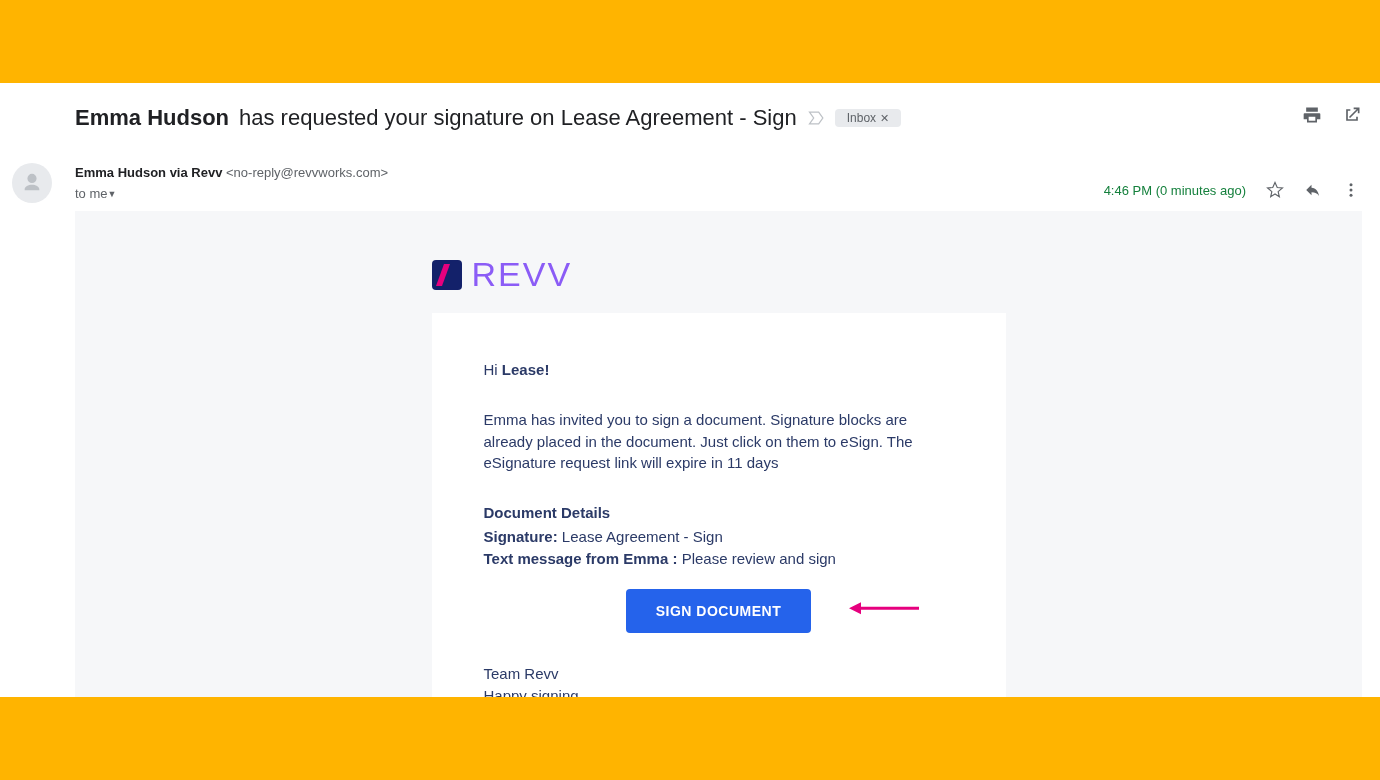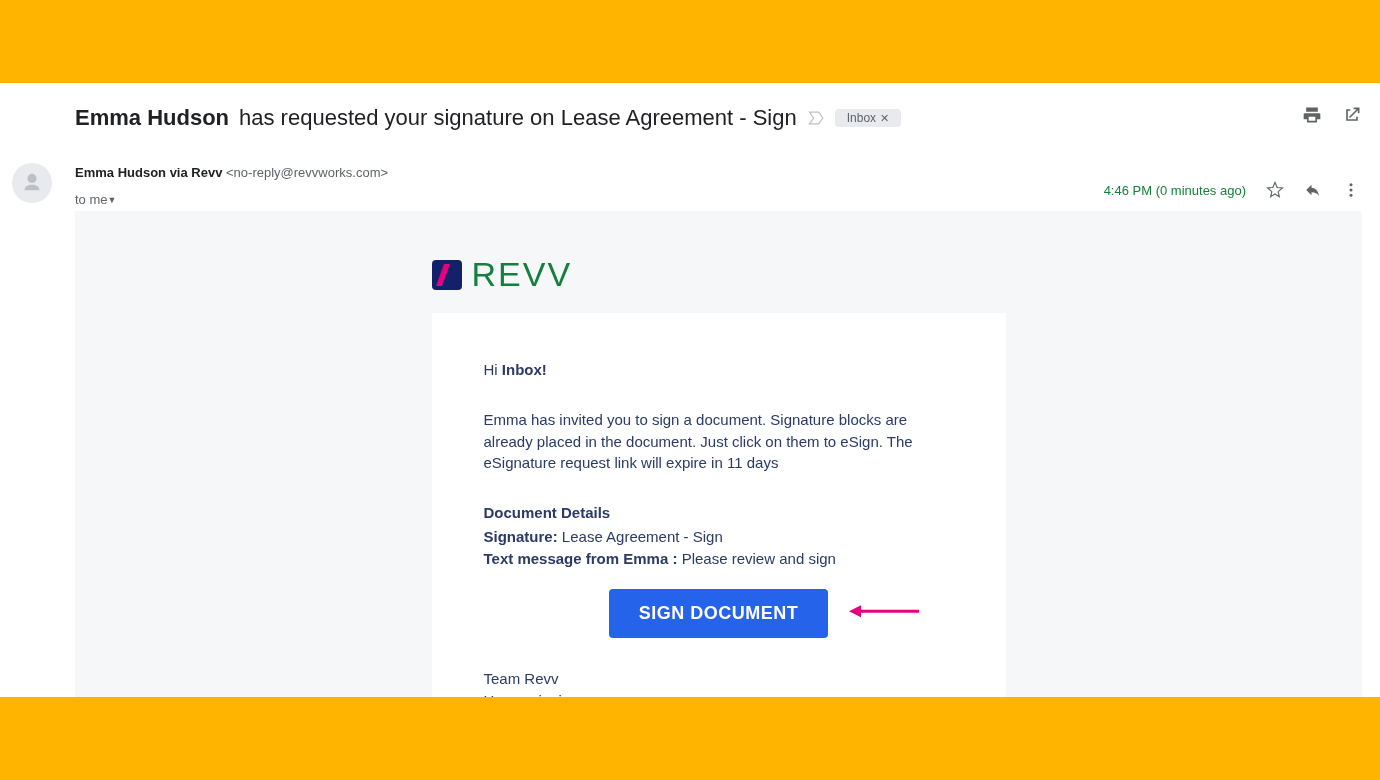--- a/index.html
+++ b/index.html
@@ -61,21 +61,21 @@
     position: absolute;
     top: 82px;
     left: 75px;
     right: 20px;
     font-size: 13px;
     color: #5f6368;
   }
   .meta-sender-name { font-weight: 700; color: #202124; }
   .meta-via { font-weight: 700; color: #202124; }
   .meta-email { color: #5f6368; font-weight: 400; }
-  .meta-to { margin-top: 12px; display: flex; align-items:center; gap:0; color:#5f6368; font-size:13px;}
+  .meta-to { margin-top: 6px; display: flex; align-items:center; gap:0; color:#5f6368; font-size:13px;}
   .meta-to .caret { font-size: 9px; }
 
   .right-meta {
     position: absolute;
     top: 82px;
     right: 20px;
     display: flex;
     align-items: center;
     gap: 20px;
     font-size: 13px;
@@ -115,21 +115,21 @@
     position:absolute;
     left: 8px; top: 4px;
     width: 6px; height: 22px;
     background: #e6007e;
     transform: skewX(-20deg);
   }
   .logo-text {
     font-family: Arial, sans-serif;
     font-size: 34px;
     letter-spacing: 2px;
-    color: #15803d;
+    color: #8b5cf6;
     font-weight: 500;
   }
 
   .card {
     position: absolute;
     top: 102px;
     left: 50%;
     transform: translateX(-50%);
     width: 574px;
     background: #ffffff;
@@ -146,21 +146,21 @@
   .card .doc-line .lab { font-weight: 700; }
   .card .msg-line .lab { font-weight: 700; }
   .card .msg-line { margin-bottom: 20px; }
 
   .sign-row { text-align: center; position: relative; margin-top: 8px; margin-bottom: 30px;}
   .sign-btn {
     display: inline-block;
     background: #2563eb;
     color: #ffffff;
     font-weight: 700;
-    font-size: 18px;
+    font-size: 14px;
     letter-spacing: 0.5px;
     padding: 14px 30px;
     border-radius: 4px;
     border: none;
     cursor: pointer;
   }
   .arrow {
     position: absolute;
     left: calc(50% + 130px);
     top: 50%;
@@ -243,21 +243,21 @@
 
   <div class="body-area">
 
     <div class="logo">
       <div class="logo-mark"></div>
       <div class="logo-text">REVV</div>
     </div>
 
     <div class="card">
       <div class="hi">
-        <span>Hi </span><span class="name">Inbox!</span>
+        <span>Hi </span><span class="name">Lease!</span>
       </div>
 
       <div class="invite">
         <span class="emma">Emma</span><span> has invited you to sign a document. Signature blocks are already placed in the document. Just click on them to eSign. The eSignature request link will expire in 11 days</span>
       </div>
 
       <div class="details-title">Document Details</div>
       <div class="doc-line">
         <span class="lab">Signature:</span><span> Lease Agreement - Sign</span>
       </div>

